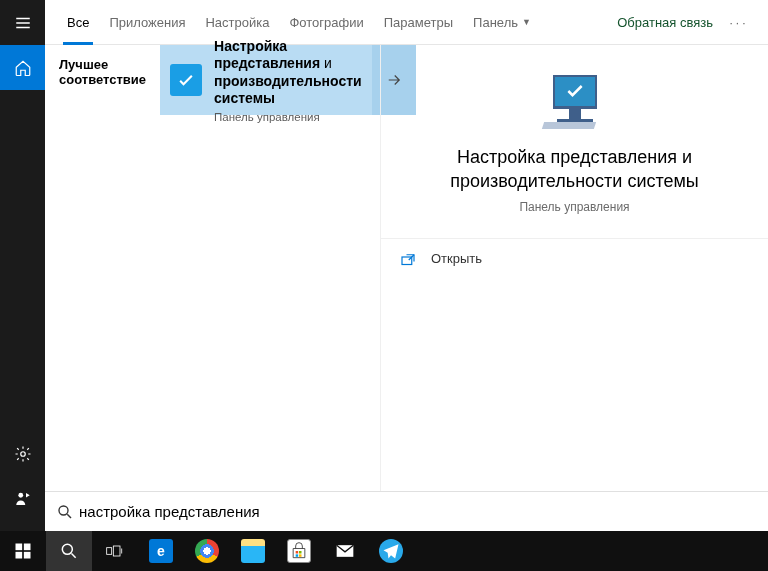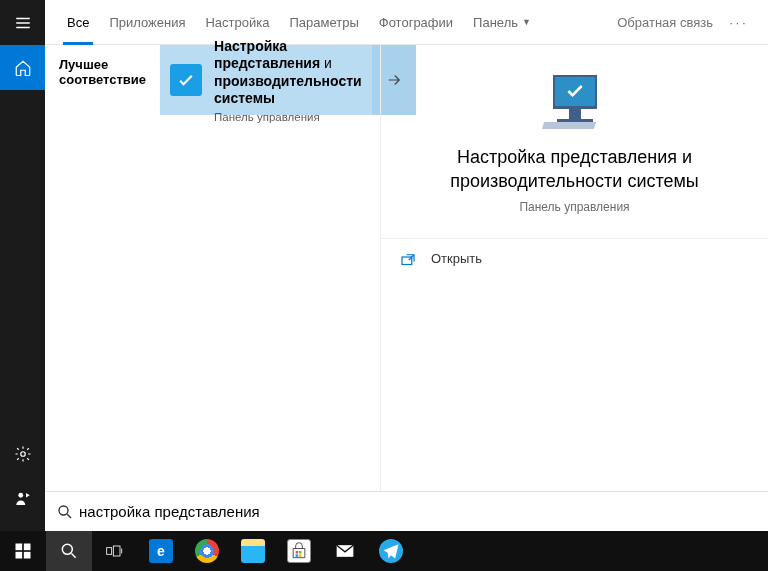--- a/index.html
+++ b/index.html
@@ -13,21 +13,21 @@
 .leftrail .rail-btn svg { width: 18px; height: 18px; }
 
 .main { position: absolute; left: 45px; top: 0; right: 0; height: 491px; background: #fff; display: flex; flex-direction: column; }
 
 .tabs { height: 45px; display: flex; align-items: center; padding: 0 12px; border-bottom: 1px solid #e6e6e6; color: #6b6b6b; }
 .tab { padding: 0 10px; height: 45px; display: flex; align-items: center; cursor: pointer; font-size: 13px; position: relative; }
 .tab.active { color: #000; }
 .tab.active::after { content: ''; position: absolute; left: 6px; right: 6px; bottom: 0; height: 3px; background: #0078d7; }
 .tabs .spacer { flex: 1; }
 .tabs .chev { margin-left: 4px; font-size: 9px; }
-.feedback { color: #737373; font-size: 13px; padding: 0 8px; cursor: pointer; }
+.feedback { color: #14532d; font-size: 13px; padding: 0 8px; cursor: pointer; }
 .more { color: #6b6b6b; padding: 0 8px; letter-spacing: 2px; cursor: pointer; }
 
 .body { flex: 1; display: flex; }
 .leftcol { width: 335px; display: flex; flex-direction: row; }
 .rightcol { flex: 1; border-left: 1px solid #efefef; padding-top: 20px; }
 
 .sect-head { padding: 12px 14px 10px; font-weight: 600; font-size: 13px; }
 
 .result { display: flex; align-items: center; background: #b9dcf3; height: 70px; }
 .result .main-part { flex: 1; display: flex; align-items: center; padding: 0 10px; height: 100%; cursor: pointer; }
@@ -98,22 +98,22 @@
         </svg>
     </div>
   </div>
 </div>
 
 <div class="main">
   <div class="tabs">
     <div class="tab active">Все</div>
     <div class="tab">Приложения</div>
     <div class="tab">Настройка</div>
+    <div class="tab">Фотографии</div>
     <div class="tab">Параметры</div>
-    <div class="tab">Фотографии</div>
     <div class="tab">
         <span>Панель</span>
         <span class="chev">▼</span>
       </div>
     <div class="spacer"></div>
     <div class="feedback">Обратная связь</div>
     <div class="more">···</div>
   </div>
 
   <div class="body">

